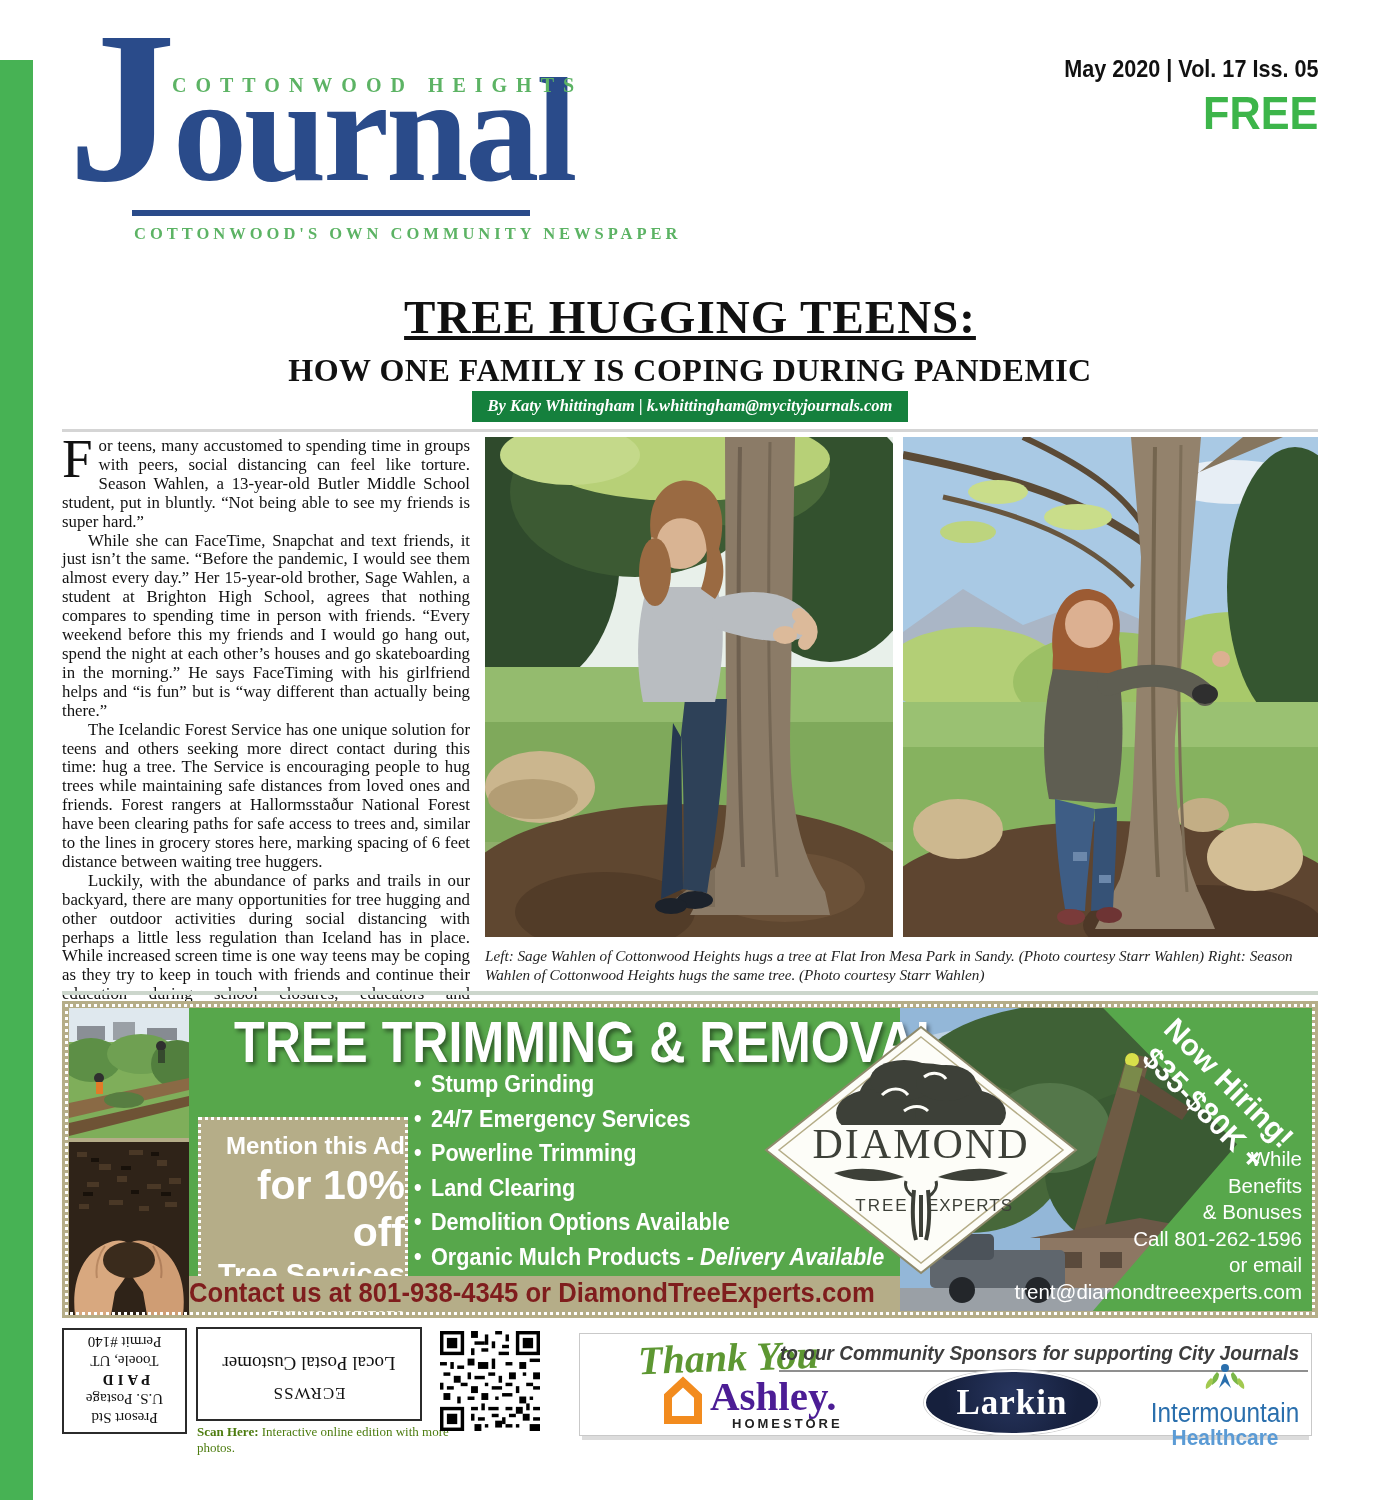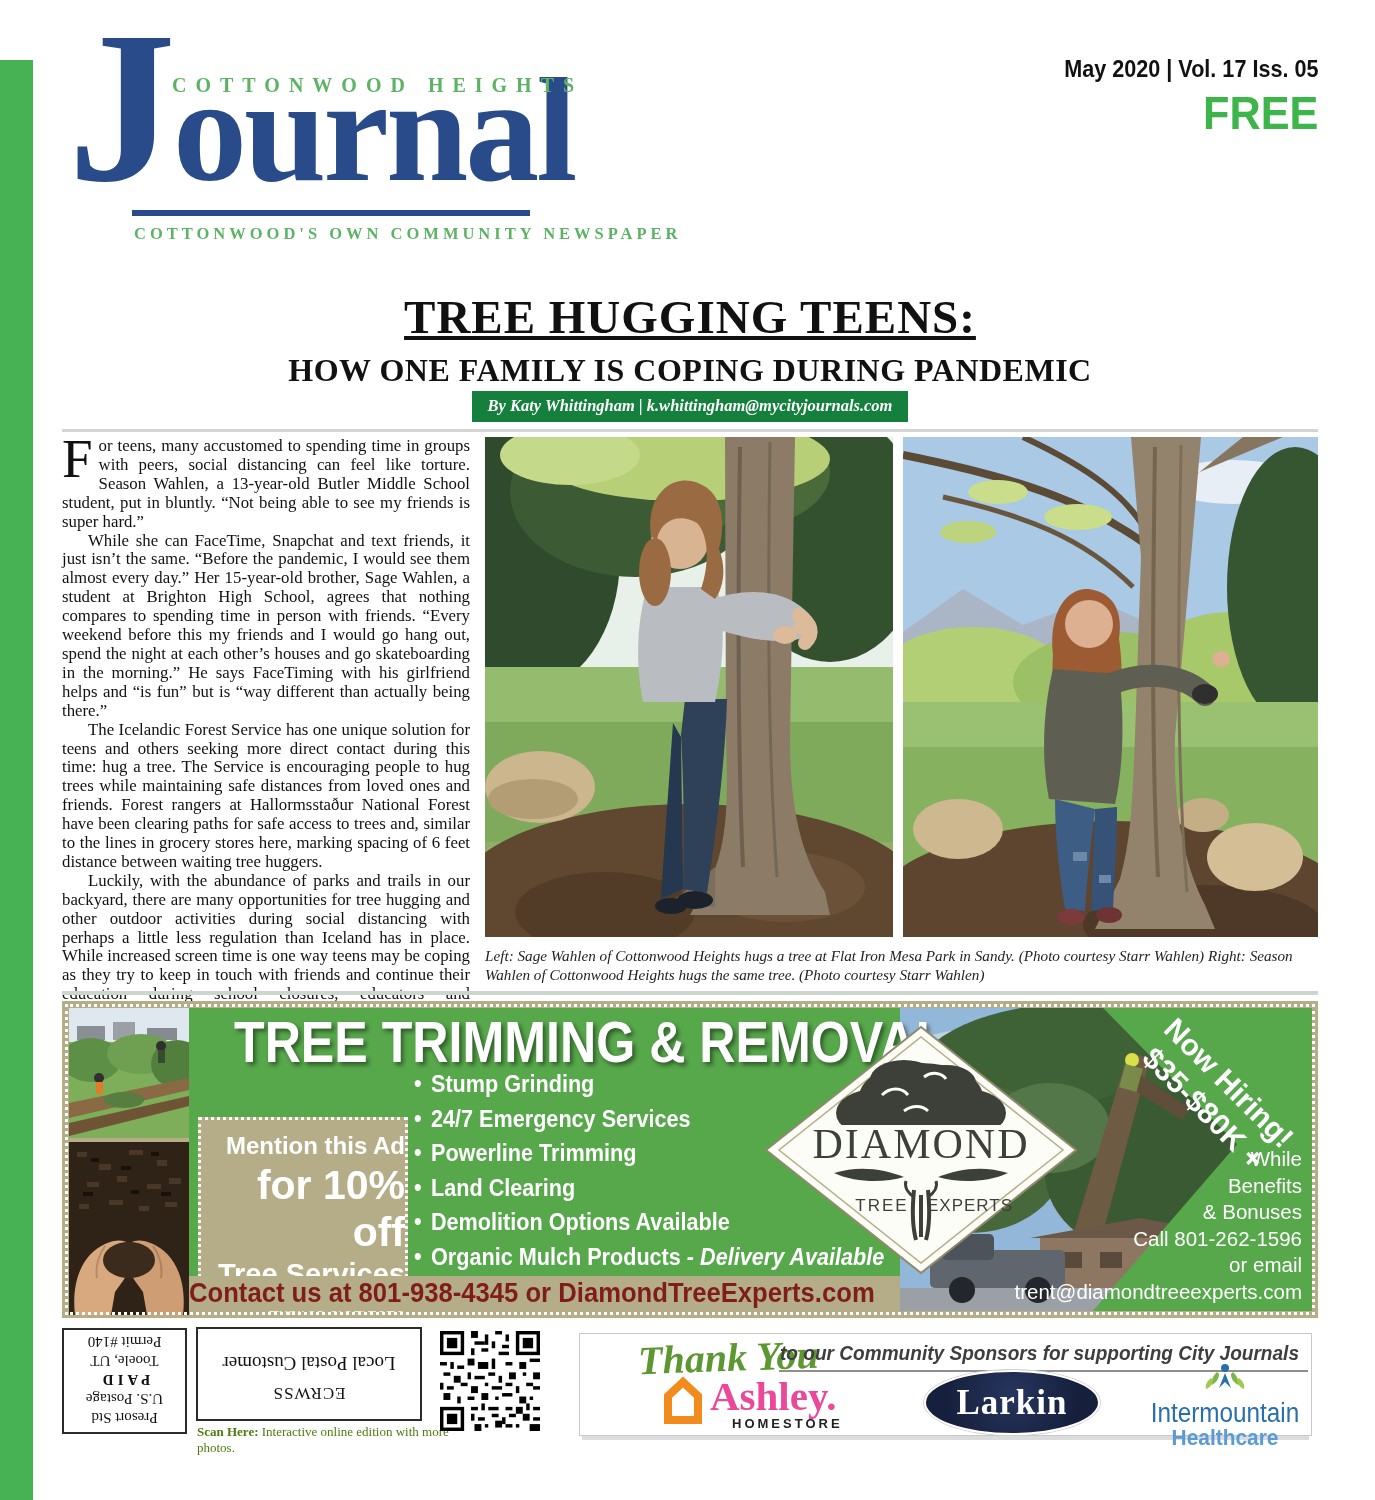--- a/index.html
+++ b/index.html
@@ -104,21 +104,21 @@
   .sponsors{position:absolute;left:579px;top:1333px;width:731px;height:101px;background:#fff;
             border:1px solid #c9c9c9;box-shadow:0 7px 0 -3px #dcdcdc;}
   .thankyou{position:absolute;left:58px;top:0px;font-style:italic;font-weight:bold;font-size:40px;
             color:#5d9732;transform:rotate(-2deg);font-family:"Liberation Serif",serif;}
   .sponsor-sub{position:absolute;left:200px;top:7px;font-family:"Liberation Sans",sans-serif;
                font-weight:bold;font-style:italic;font-size:20.5px;color:#3e3e3e;white-space:nowrap;
                transform:scaleX(0.93);transform-origin:left;}
   .sponsor-rule{position:absolute;left:199px;top:36px;right:3px;height:2px;background:#8f8f8f;}
   .ashley{position:absolute;left:80px;top:42px;display:flex;align-items:flex-start;}
   .ashley-text{margin-left:4px;}
-  .ashley-name{font-size:41px;font-weight:bold;color:#ec4899;line-height:40px;font-family:"Liberation Serif",serif;}
+  .ashley-name{font-size:41px;font-weight:bold;color:#4c1d95;line-height:40px;font-family:"Liberation Serif",serif;}
   .ashley-sub{font-size:13px;letter-spacing:3px;color:#222;font-family:"Liberation Sans",sans-serif;
               font-weight:bold;margin-top:0px;margin-left:22px;}
   .larkin{position:absolute;left:344px;top:36px;width:172px;height:61px;border-radius:50%;
           background:radial-gradient(circle at 50% 35%,#27355e 0%,#16203d 70%);
           border:2px solid #fff;box-shadow:0 0 0 1px #d0d0d0;display:flex;align-items:center;justify-content:center;}
   .larkin span{color:#fff;font-size:35px;font-weight:bold;font-family:"Liberation Serif",serif;letter-spacing:1px;}
   .intermountain{position:absolute;left:560px;top:28px;width:170px;text-align:center;font-family:"Liberation Sans",sans-serif;}
   .im-1{font-size:27px;color:#2a6fad;transform:scaleX(0.9);white-space:nowrap;margin-top:-2px;}
   .im-2{font-size:22px;font-weight:bold;color:#5b9bd5;margin-top:-4px;transform:scaleX(0.95);}
 </style>

